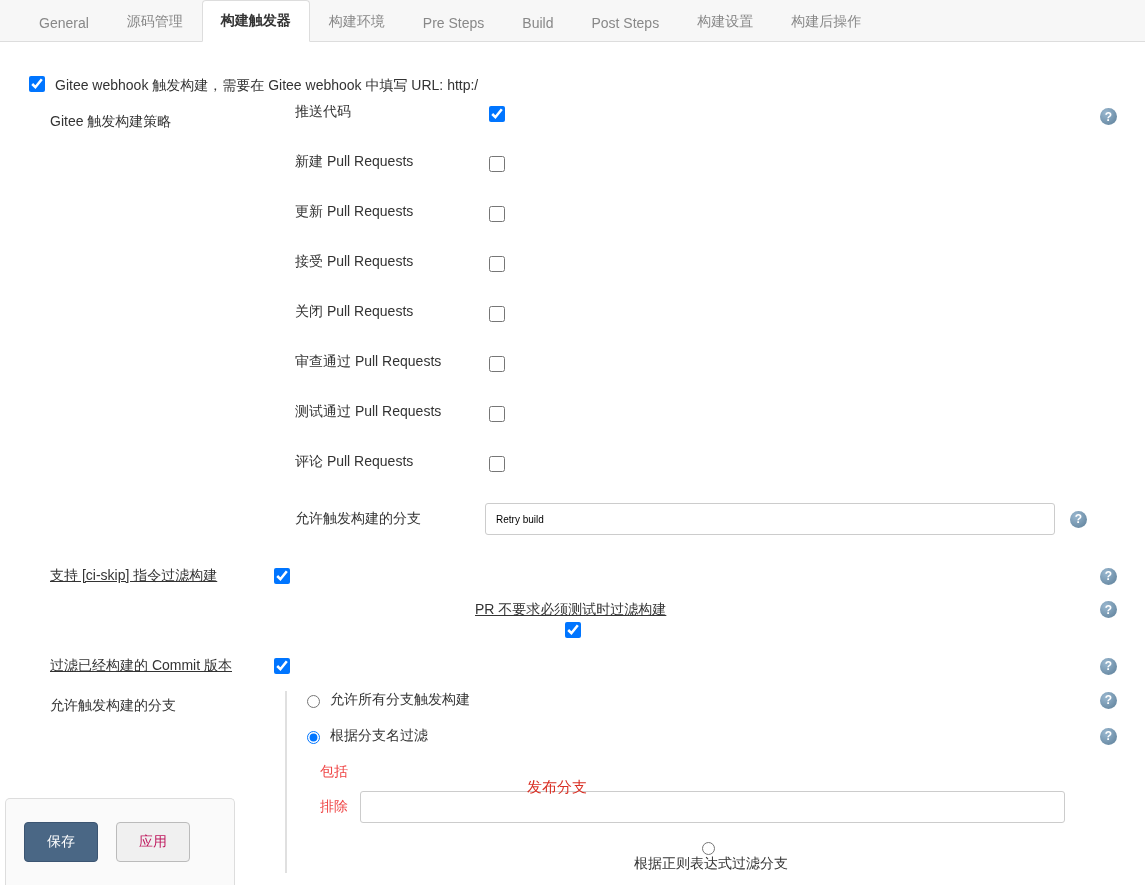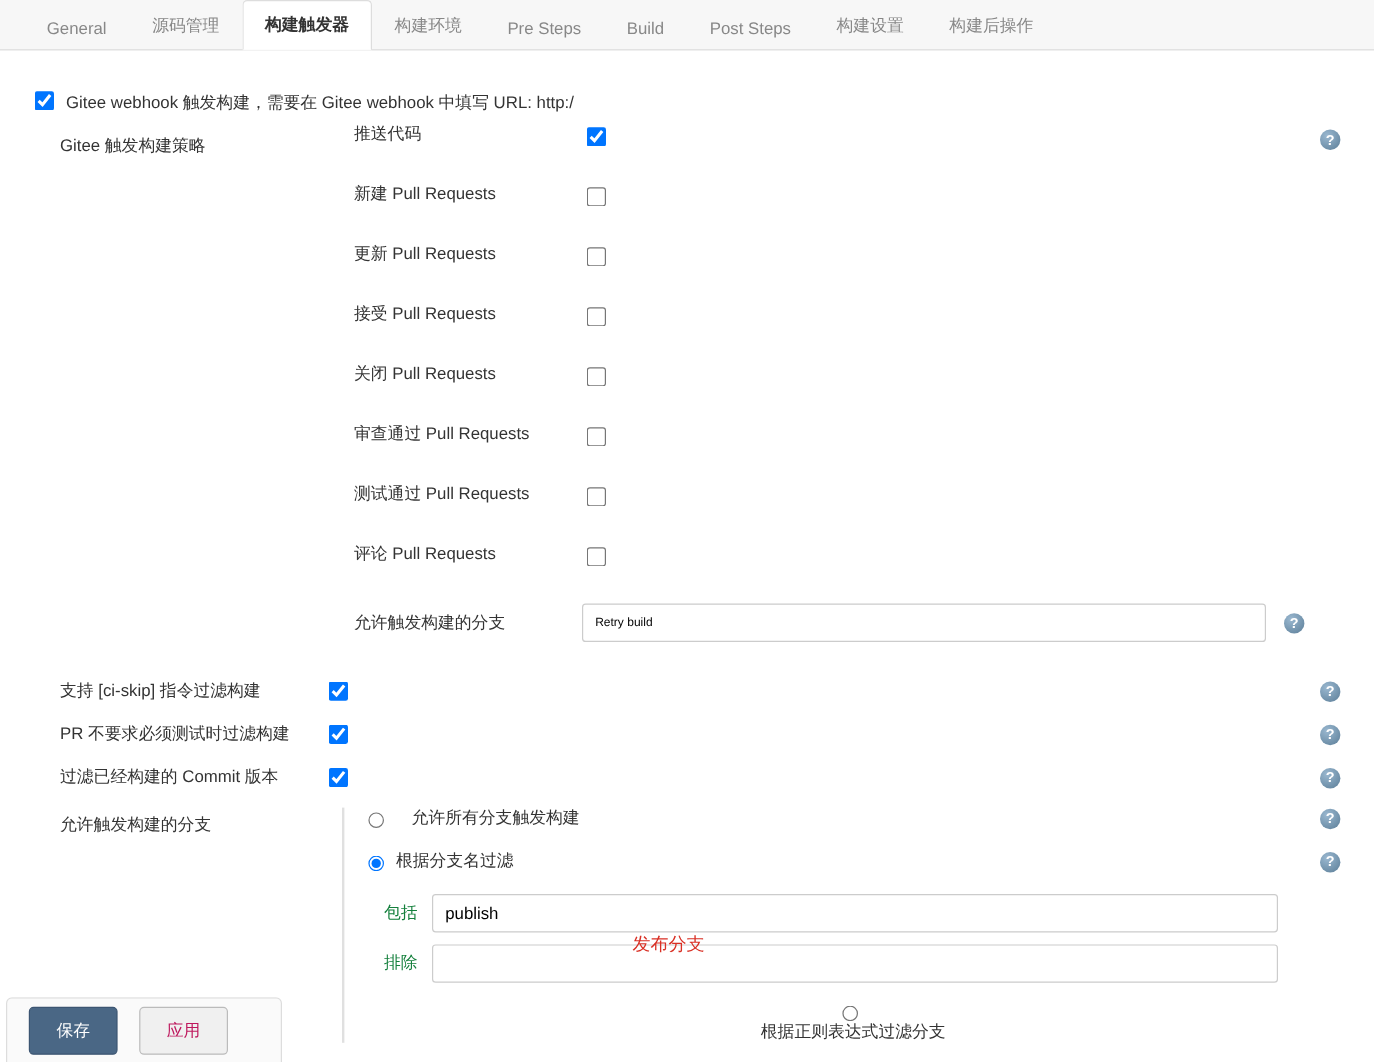--- a/index.html
+++ b/index.html
@@ -105,20 +105,21 @@
     cursor: pointer;
   }
   .big-label-row {
     display: flex;
     align-items: center;
     margin: 14px 0;
   }
   .big-label-row .left-label {
     width: 245px;
     padding-left: 25px;
+    text-decoration: underline;
   }
   .branch-section {
     display: flex;
     margin-top: 14px;
   }
   .branch-label {
     width: 260px;
     padding-left: 25px;
     flex-shrink: 0;
     padding-top: 6px;
@@ -137,21 +138,21 @@
     margin-right: 10px;
     cursor: pointer;
   }
   .sub-field {
     display: flex;
     align-items: center;
     margin: 10px 0 10px 18px;
   }
   .sub-field-label {
     width: 40px;
-    color: #15803d;
+    color: #ef4444;
   }
   .sub-input {
     flex: 1;
     max-width: 705px;
     padding: 6px 10px;
     border: 1px solid #ccc;
     border-radius: 3px;
     font-size: 14px;
     height: 32px;
   }
@@ -160,21 +161,21 @@
     left: 527px;
     top: 778px;
     color: #d93025;
     font-size: 15px;
   }
   .footer-bar {
     position: absolute;
     left: 5px;
     bottom: 0;
     width: 230px;
-    height: 54px;
+    height: 87px;
     background: #fafafa;
     border: 1px solid #ddd;
     border-bottom: none;
     border-radius: 5px 5px 0 0;
     display: flex;
     align-items: center;
     gap: 18px;
     padding: 0 18px;
   }
   .btn {
@@ -270,48 +271,47 @@
       </div>
     </div>
   </div>
 
   <div class="big-label-row" style="margin-top:30px;position:relative;">
     <span class="left-label">支持 [ci-skip] 指令过滤构建</span>
     <input type="checkbox" checked="" style="">
     <span class="help-icon help-right">?</span>
   </div>
 
-  <div class="big-label-row" style="position:relative;">
+  <div class="big-label-row" style="position:relative;flex-direction:column;">
     <span class="left-label">PR 不要求必须测试时过滤构建</span>
     <input type="checkbox" checked="" style="">
     <span class="help-icon help-right">?</span>
   </div>
 
   <div class="big-label-row" style="position:relative;">
     <span class="left-label">过滤已经构建的 Commit 版本</span>
     <input type="checkbox" checked="" style="">
     <span class="help-icon help-right">?</span>
   </div>
 
   <div class="branch-section">
     <div class="branch-label">允许触发构建的分支</div>
     <div class="branch-options">
-      <div class="radio-row" style="position:relative;gap:13px;">
+      <div class="radio-row" style="position:relative;">
         <input type="radio" name="branchfilter" style="">
         <span>允许所有分支触发构建</span>
         <span class="help-icon help-right">?</span>
       </div>
       <div class="radio-row" style="position:relative;">
         <input type="radio" name="branchfilter" checked="" style="">
         <span>根据分支名过滤</span>
         <span class="help-icon help-right">?</span>
       </div>
       <div class="sub-field">
         <span class="sub-field-label">包括</span>
-        <input class="sub-input" type="text" value="publish" style="">
       </div>
       <div class="sub-field">
         <span class="sub-field-label">排除</span>
         <input class="sub-input" type="text" value="" style="">
       </div>
       <div class="radio-row" style="margin-top:16px;margin-bottom:0;flex-direction:column;">
         <input type="radio" name="branchfilter" style="">
         <span>根据正则表达式过滤分支</span>
       </div>
     </div>

